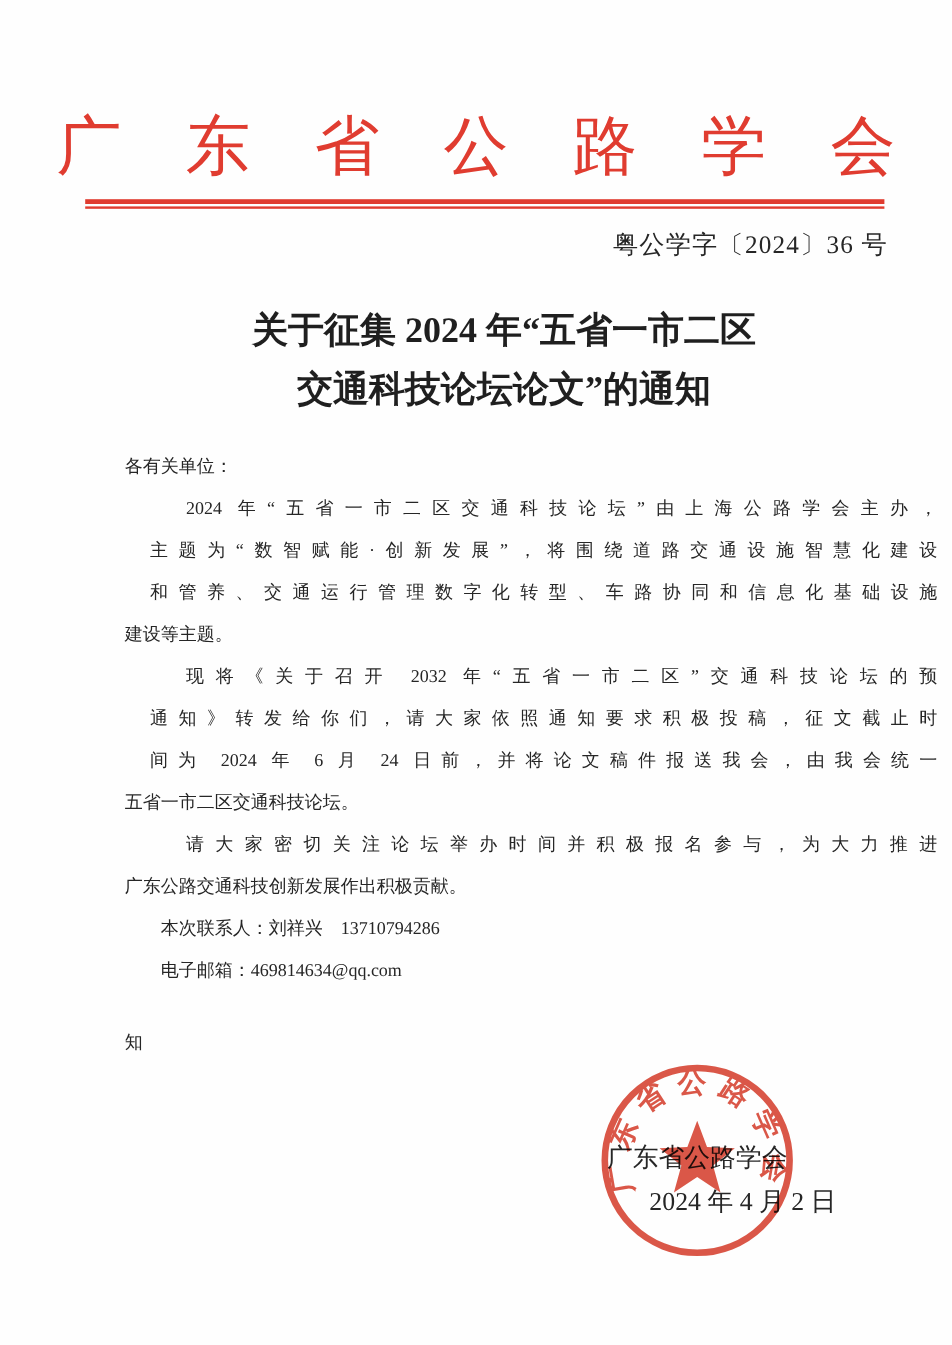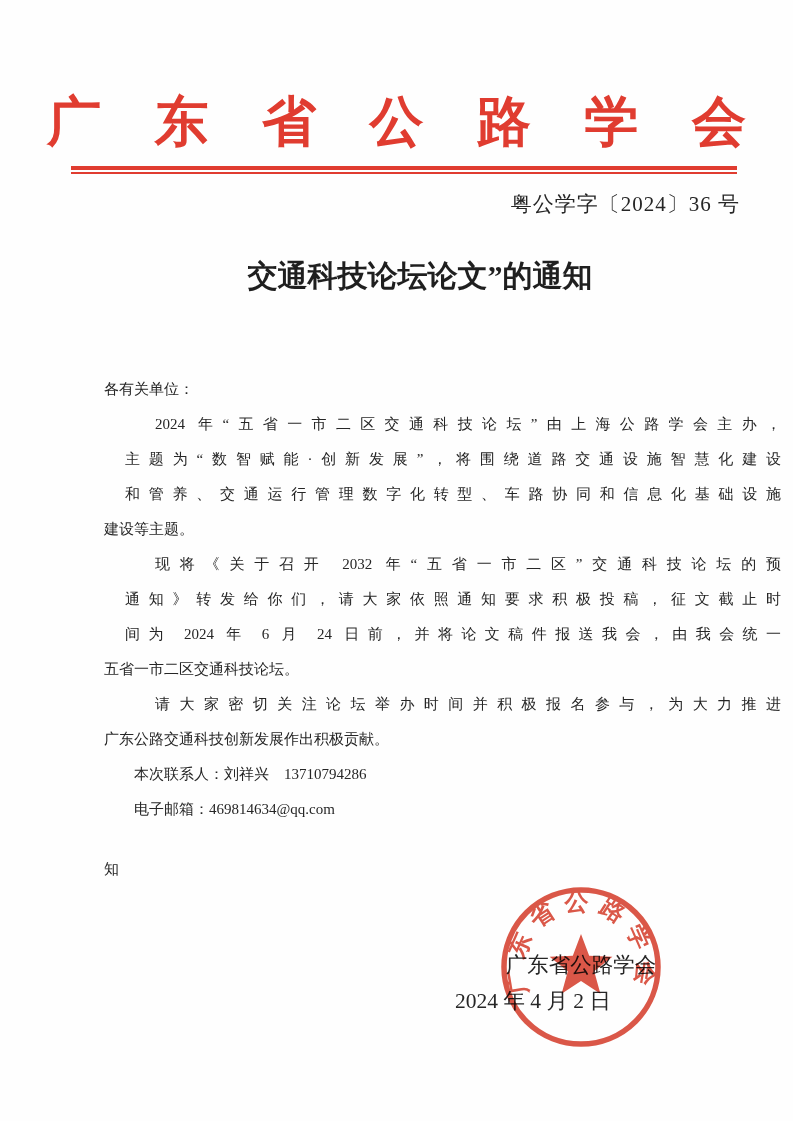--- a/index.html
+++ b/index.html
@@ -10,21 +10,21 @@
     position: relative;
     overflow: hidden;
   }
   .page { position: absolute; inset: 0; background: #fefefe; }
 
   .org-header {
     position: absolute;
     top: 86px; left: 0; width: 100%;
     text-align: center;
     font-size: 54px;
-    font-weight: 700;
+    font-weight: 400;
     letter-spacing: 20px;
     text-indent: 20px;
     color: #e03c30;
     white-space: nowrap;
   }
 
   .red-rule {
     position: absolute;
     top: 166px; left: 71px; width: 666px; height: 8px;
     border-top: 4px solid #e03c30;
@@ -63,21 +63,21 @@
   .signature-org {
     position: absolute;
     top: 950px; left: 460px; width: 242px;
     text-align: center;
     font-size: 21.5px;
     line-height: 30px;
   }
   .signature-date {
     position: absolute;
     top: 986px; left: 455px; width: 242px;
-    text-align: left;
+    text-align: right;
     font-size: 21.5px;
     line-height: 30px;
   }
 
   .seal {
     position: absolute;
     top: 884px; left: 498px;
     width: 166px; height: 166px;
     mix-blend-mode: multiply;
     opacity: 0.88;
@@ -95,20 +95,21 @@
 
 <div class="page">
 
   <div class="org-header">广 东 省 公 路 学 会</div>
 
   <div class="red-rule"></div>
 
   <div class="doc-number">粤公学字〔2024〕36 号</div>
 
   <div class="title-block">
+    <div>关于征集 2024 年“五省一市二区</div>
     <div>交通科技论坛论文”的通知</div>
   </div>
 
   <div class="body-block">
     <div class="line">各有关单位：</div>
 
     <div class="line fill ind">2024 年“五省一市二区交通科技论坛”由上海公路学会主办，</div>
     <div class="line fill">主题为“数智赋能·创新发展”，将围绕道路交通设施智慧化建设</div>
     <div class="line fill">和管养、交通运行管理数字化转型、车路协同和信息化基础设施</div>
     <div class="line">建设等主题。</div>

